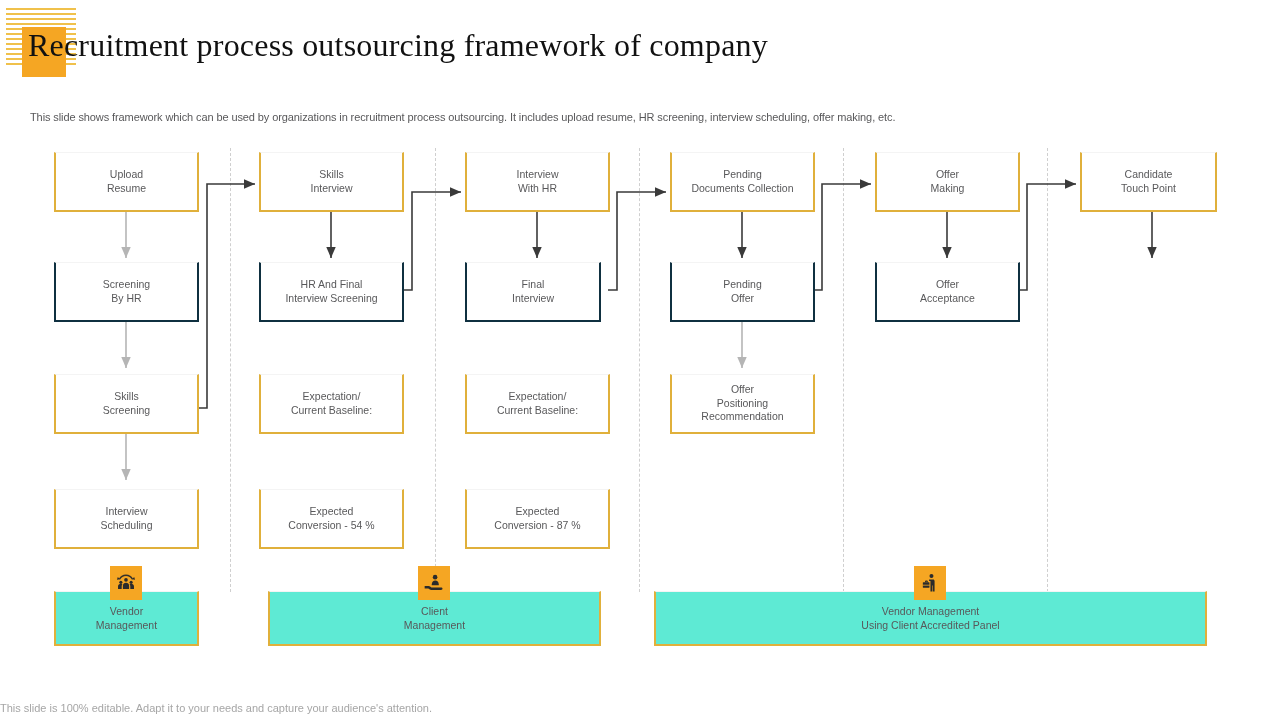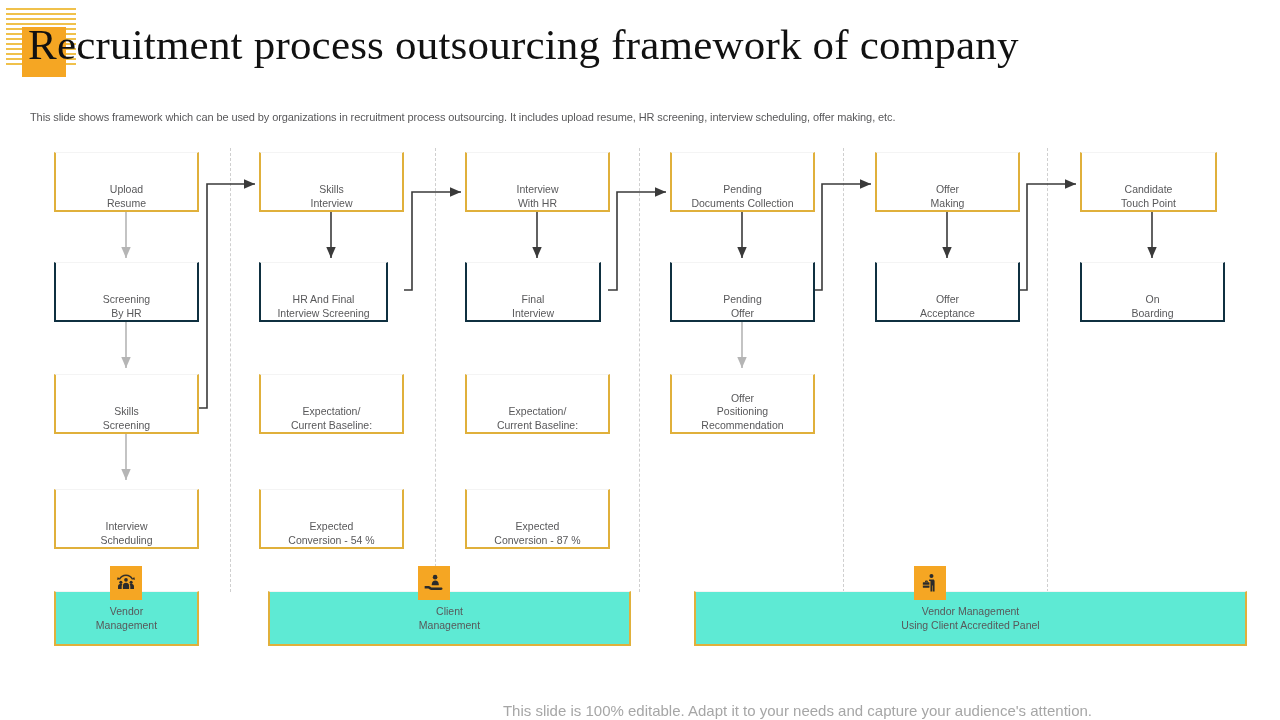--- a/index.html
+++ b/index.html
@@ -12,44 +12,44 @@
     position:relative;
   }
   
   .deco{position:absolute;left:6px;top:8px;width:72px;height:62px;}
   .deco .stripes{position:absolute;left:0;top:0;width:70px;height:60px;
      background:repeating-linear-gradient(to bottom,#f0c14b 0px,#f0c14b 2px,#ffffff 2px,#ffffff 5px);}
   .deco .sq{position:absolute;left:16px;top:19px;width:44px;height:50px;background:#f5a623;}
   .title{
     position:absolute;left:28px;top:24px;
     font-family:"Liberation Serif", serif;
-    font-size:43px;line-height:42px;color:#111111;
+    font-size:32px;line-height:42px;color:#111111;
     letter-spacing:.2px;white-space:nowrap;
   }
   .subtitle{
     position:absolute;left:30px;top:84px;width:1100px;
     font-size:11px;line-height:14px;color:#58585a;
     letter-spacing:-0.1px;white-space:nowrap;margin-top:26px;
   }
   .footer{
-    position:absolute;left:0;top:702px;width:1092px;text-align:right;
-    font-size:15px;color:#a6a6a6;
+    position:absolute;left:0;top:702px;width:1092px;text-align:left;
+    font-size:11px;color:#a6a6a6;
   }
 
   
   #canvas{position:absolute;left:0;top:0;width:1280px;height:720px;}
 
   
   .vsep{position:absolute;width:0;border-left:1px dashed #cfcfcf;}
 
   
   .node{
     position:absolute;box-sizing:border-box;
     background:#ffffff;
-    display:flex;align-items:flex-end;justify-content:center;
+    display:flex;align-items:center;justify-content:center;
     text-align:center;
     font-size:10.5px;line-height:13.5px;color:#58585a;
     border:2px solid transparent;
     border-top:1px solid #f4f4f4;
   }
   .node.gold{border-left-color:#e0b03b;border-right-color:#e0b03b;border-bottom-color:#e0b03b;}
   .node.navy{border-left-color:#0f3040;border-right-color:#0f3040;border-bottom-color:#0f3040;}
   .node .txt{display:block;padding:0 4px;}
 
   
@@ -127,21 +127,21 @@
   <div class="node gold" style="left:54px;top:374px;width:145px;height:60px;">
     <span class="txt">Skills<br>Screening</span>
     </div>
   <div class="node gold" style="left:54px;top:489px;width:145px;height:60px;">
     <span class="txt">Interview<br>Scheduling</span>
     </div>
 
   <div class="node gold" style="left:259px;top:152px;width:145px;height:60px;">
     <span class="txt">Skills<br>Interview</span>
     </div>
-  <div class="node navy" style="left:259px;top:262px;width:129px;height:60px;">
+  <div class="node navy" style="left:259px;top:262px;width:145px;height:60px;">
     <span class="txt">HR And Final<br>Interview Screening</span>
     </div>
   <div class="node gold" style="left:259px;top:374px;width:145px;height:60px;">
     <span class="txt">Expectation/<br>Current Baseline:</span>
     </div>
   <div class="node gold" style="left:259px;top:489px;width:145px;height:60px;">
     <span class="txt">Expected<br>Conversion - 54 %</span>
     </div>
 
   <div class="node gold" style="left:465px;top:152px;width:145px;height:60px;">
@@ -169,54 +169,51 @@
 
   <div class="node gold" style="left:875px;top:152px;width:145px;height:60px;">
     <span class="txt">Offer<br>Making</span>
     </div>
   <div class="node navy" style="left:875px;top:262px;width:145px;height:60px;">
     <span class="txt">Offer<br>Acceptance</span>
     </div>
 
   <div class="node gold" style="left:1080px;top:152px;width:137px;height:60px;">
     <span class="txt">Candidate<br>Touch Point</span>
-    </div>
-  <div class="node navy" style="left:1080px;top:262px;width:145px;height:60px;">
-    <span class="txt">On<br>Boarding</span>
     </div>
 
   <div class="wide" style="left:54px;top:591px;width:145px;height:55px;">
     <span class="txt">Vendor<br>Management</span>
     </div>
   <div class="icon-badge" style="left:110px;top:566px;">
     <svg width="22" height="22" viewBox="0 0 24 24" fill="#2b2b2b">
       <circle cx="12" cy="8.6" r="2"></circle>
       <path d="M8.6 18.5v-3.6c0-1.9 1.5-3.3 3.4-3.3s3.4 1.4 3.4 3.3v3.6z"></path>
       <circle cx="6.4" cy="11.3" r="1.7"></circle>
       <path d="M3.3 18.5v-3c0-1.6 1.3-2.8 3.1-2.8 .7 0 1.3 .2 1.8 .5-.6 .7-.9 1.6-.9 2.7v2.6z"></path>
       <circle cx="17.6" cy="11.3" r="1.7"></circle>
       <path d="M20.7 18.5v-3c0-1.6-1.3-2.8-3.1-2.8-.7 0-1.3 .2-1.8 .5 .6 .7 .9 1.6 .9 2.7v2.6z"></path>
       <path d="M4.2 7.6a8.6 8.6 0 0 1 15.6 0l-1.5 .7a7 7 0 0 0-12.6 0z" opacity=".95"></path>
       <path d="M3.1 5.4l2.4 2.6-3.4 .5z"></path>
       <path d="M20.9 5.4l-2.4 2.6 3.4 .5z"></path>
     </svg>
   </div>
 
-  <div class="wide" style="left:268px;top:591px;width:363px;height:55px;text-align:center;">
+  <div class="wide" style="left:268px;top:591px;width:333px;height:55px;text-align:center;">
     <span class="txt">Client<br>Management</span>
     </div>
   <div class="icon-badge" style="left:418px;top:566px;">
     <svg width="22" height="22" viewBox="0 0 24 24" fill="#2b2b2b">
       <circle cx="13.2" cy="5.6" r="2.5"></circle>
       <path d="M9.6 13.4c0-2.4 1.7-4.1 3.8-4.1s3.8 1.7 3.8 4.1v1.1H9.6z"></path>
       <path d="M1.8 15.2h4.6c.5 0 .9 .2 1.3 .5l1.5 1.2h10.5c.9 0 1.6 .6 1.6 1.3s-.7 1.3-1.6 1.3H9.1c-.8 0-1.5-.2-2.1-.7l-1.2-.9H1.8z"></path>
     </svg>
   </div>
 
-  <div class="wide" style="left:654px;top:591px;width:553px;height:55px;margin-left:40px;">
+  <div class="wide" style="left:654px;top:591px;width:553px;height:55px;">
     <span class="txt">Vendor Management<br>Using Client Accredited Panel</span>
     </div>
   <div class="icon-badge" style="left:914px;top:566px;">
     <svg width="22" height="22" viewBox="0 0 24 24" fill="#2b2b2b">
       <circle cx="13.6" cy="4.4" r="2.2"></circle>
       <path d="M11 8.2h4.4c.9 0 1.6 .7 1.6 1.6v11.4h-1.9v-6.6h-.6v6.6h-2V9.8H11z"></path>
       <rect x="4.2" y="11.2" width="7.2" height="6" rx=".5"></rect>
       <path d="M6.6 10.2c0-.5 .4-.9 .9-.9h1.2c.5 0 .9 .4 .9 .9v1h-1.1v-.7H7.7v .7H6.6z"></path>
       <path d="M3.6 13.9h8.4v .9H3.6z" fill="#f5a623"></path>
     </svg>

